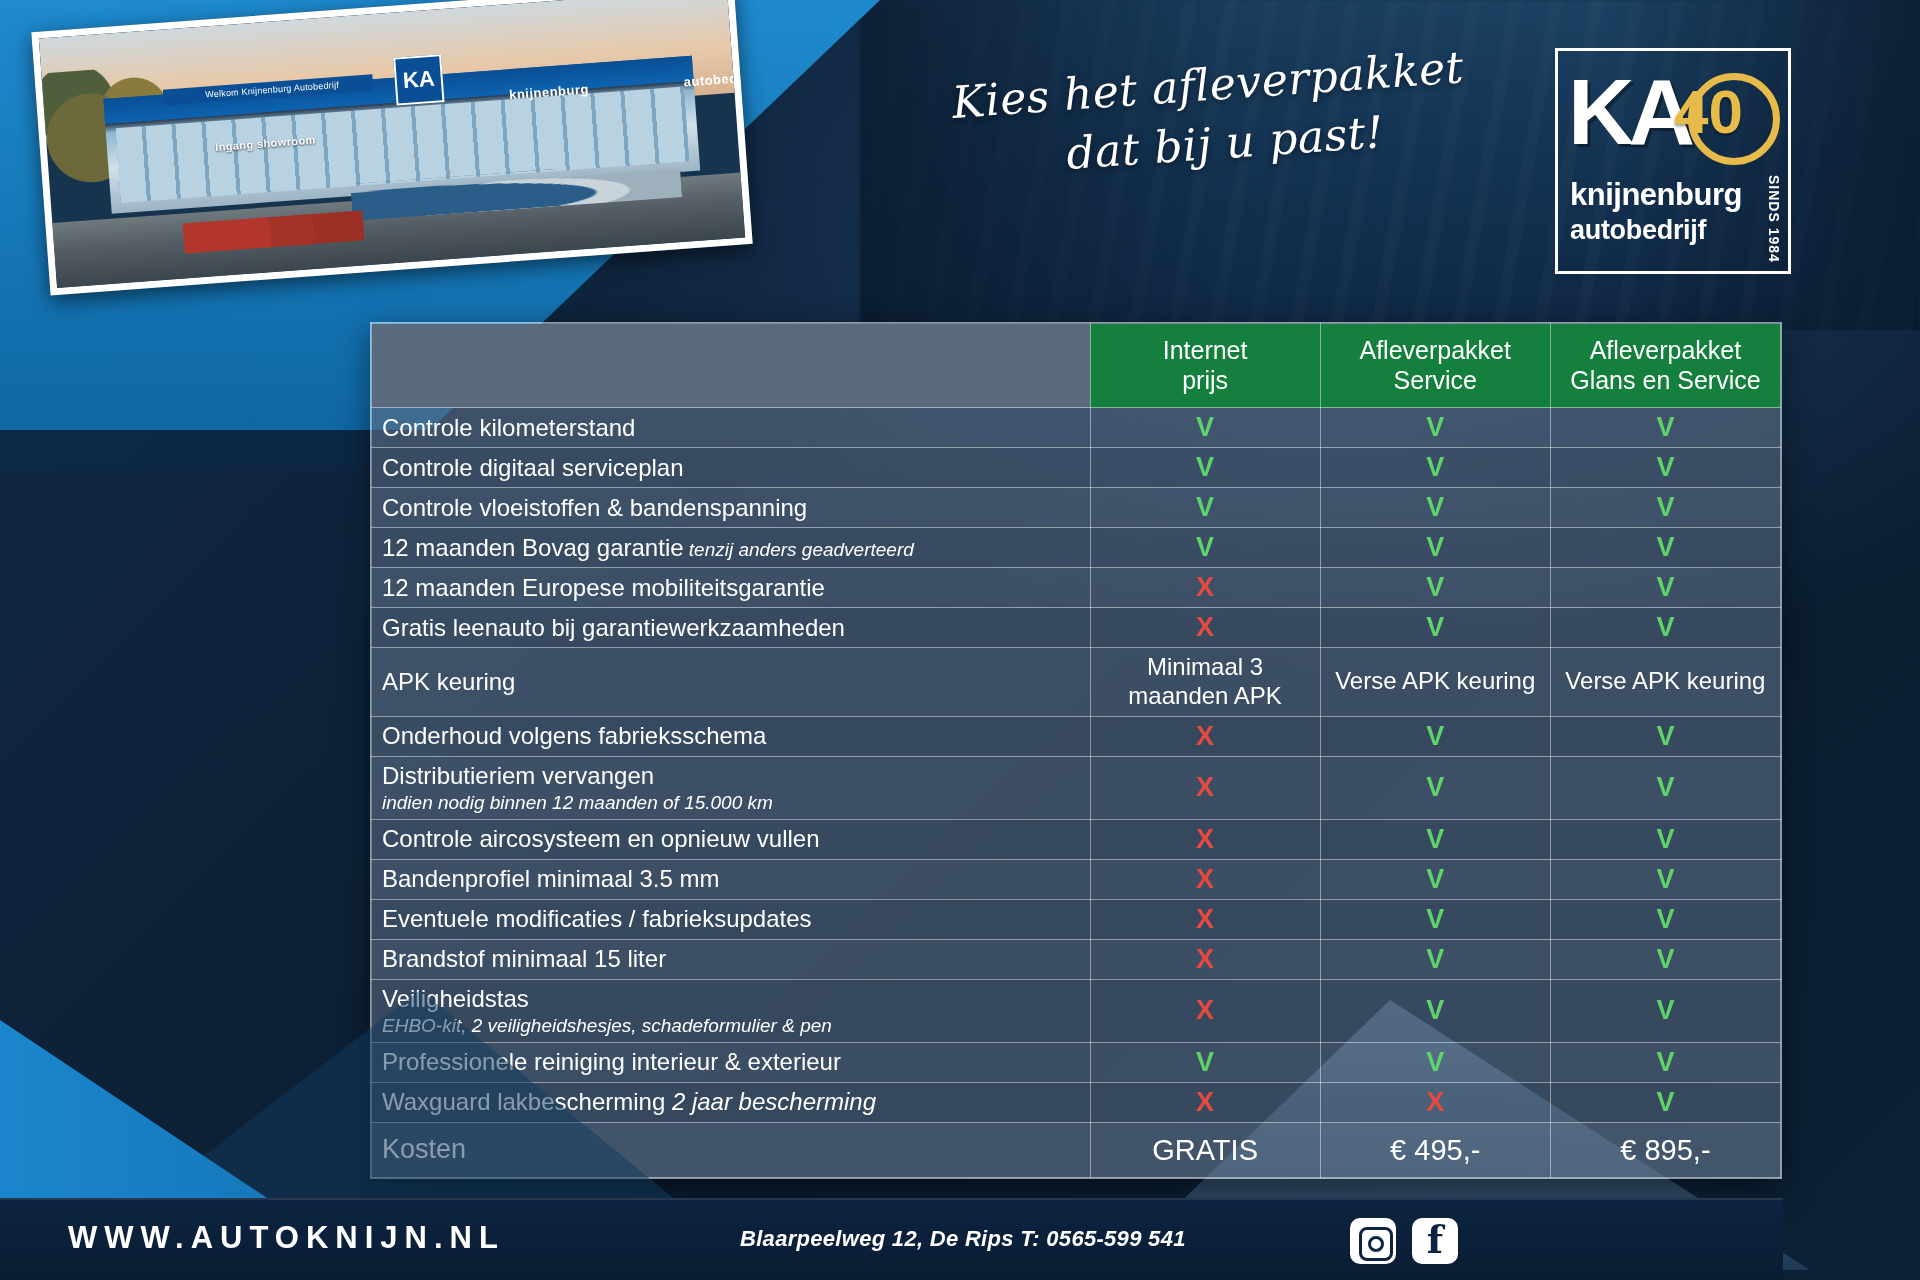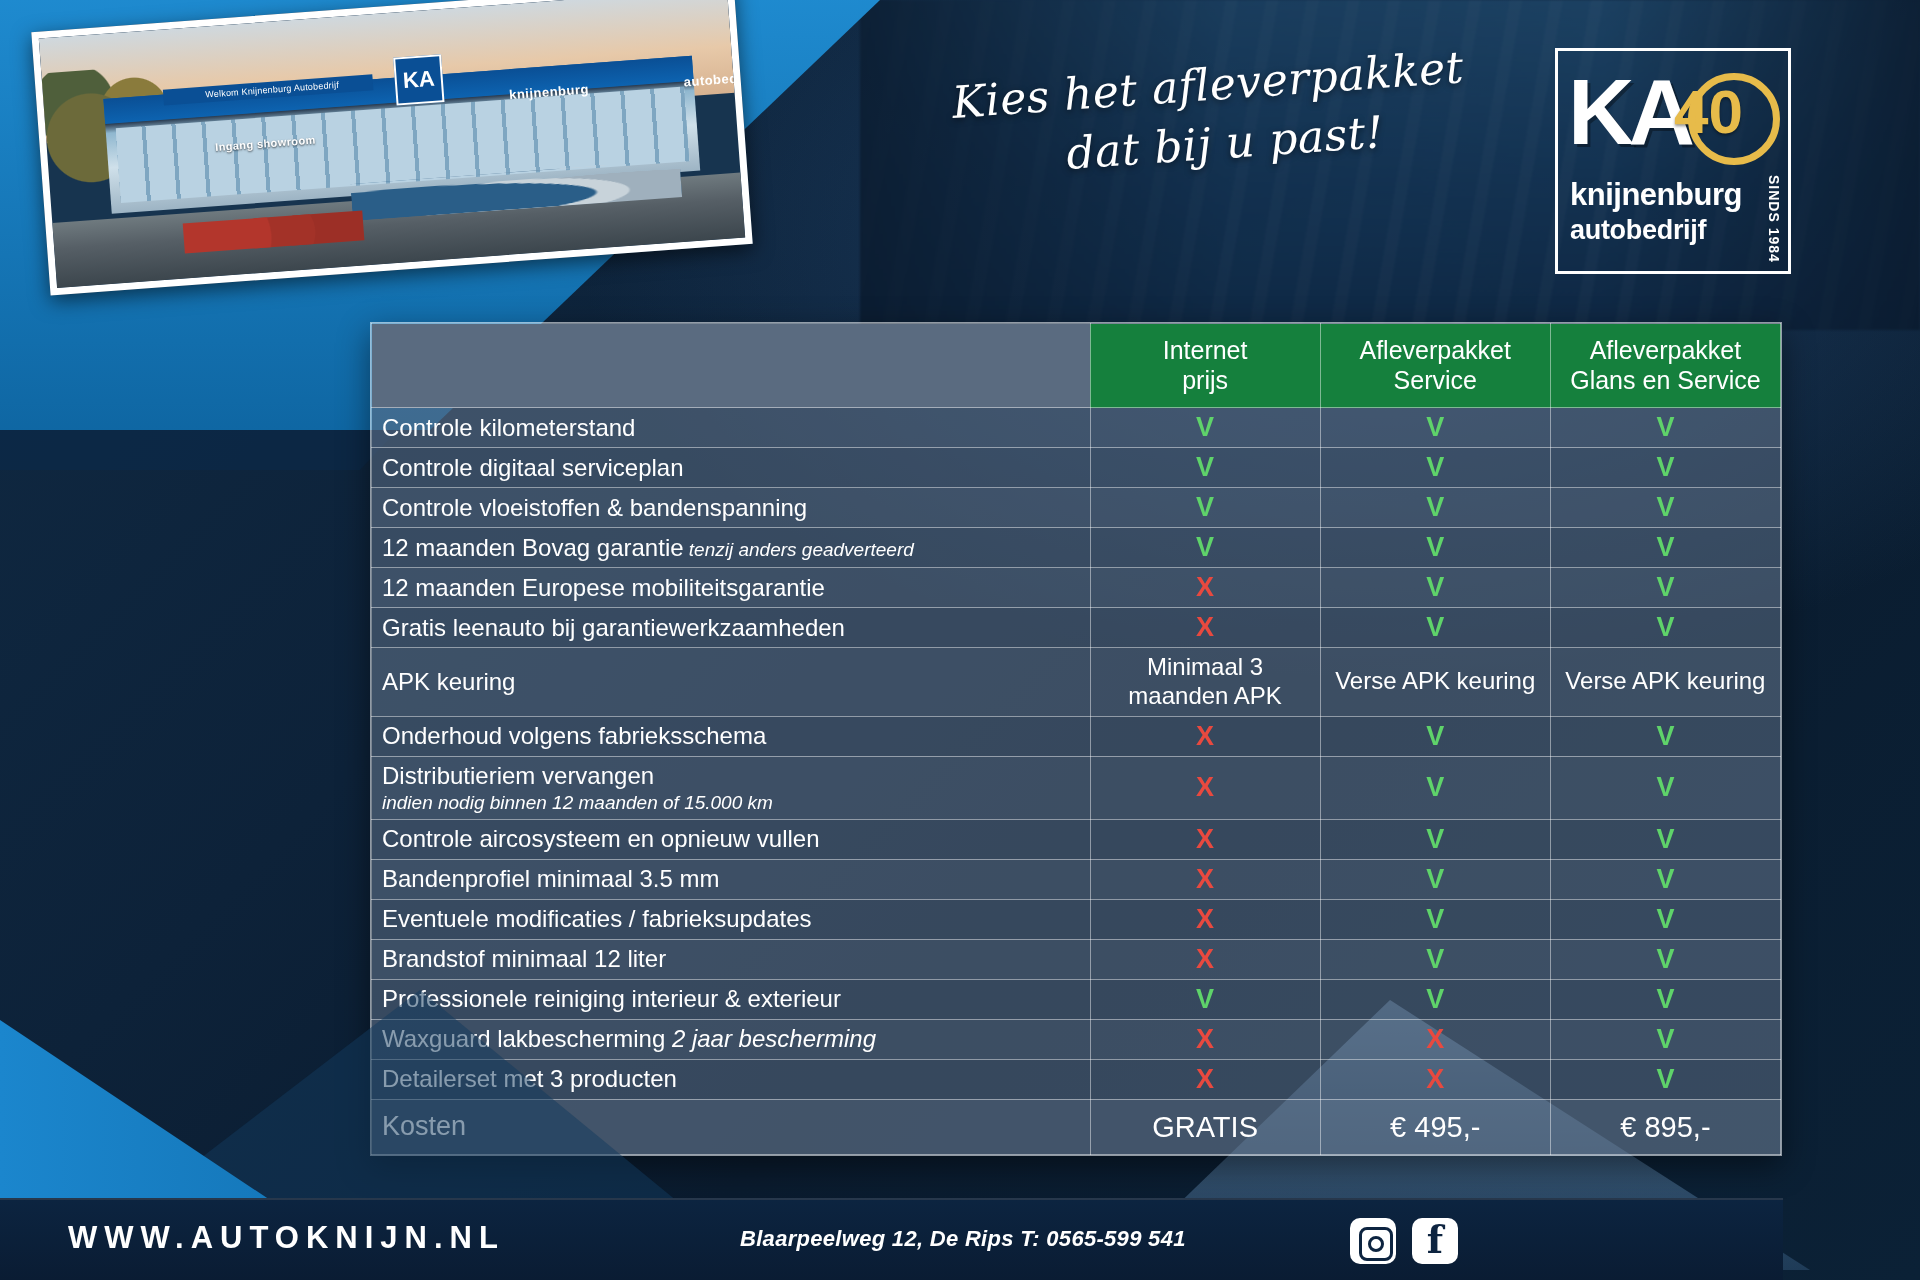--- a/index.html
+++ b/index.html
@@ -326,39 +326,39 @@
           <td class="mark"><span class="v">V</span></td>
           <td class="mark"><span class="v">V</span></td>
         </tr>
         <tr>
           <td><span>Eventuele modificaties / fabrieksupdates</span></td>
           <td class="mark"><span class="x">X</span></td>
           <td class="mark"><span class="v">V</span></td>
           <td class="mark"><span class="v">V</span></td>
         </tr>
         <tr>
-          <td><span>Brandstof minimaal 12 liter</span></td>
+          <td><span>Brandstof minimaal 15 liter</span></td>
+          <td class="mark"><span class="x">X</span></td>
+          <td class="mark"><span class="v">V</span></td>
+          <td class="mark"><span class="v">V</span></td>
+        </tr>
+        <tr>
+          <td><span>Veiligheidstas</span><span class="sub-block">EHBO-kit, 2 veiligheidshesjes, schadeformulier &amp; pen</span></td>
           <td class="mark"><span class="x">X</span></td>
           <td class="mark"><span class="v">V</span></td>
           <td class="mark"><span class="v">V</span></td>
         </tr>
         <tr>
           <td><span>Professionele reiniging interieur &amp; exterieur</span></td>
           <td class="mark"><span class="v">V</span></td>
           <td class="mark"><span class="v">V</span></td>
           <td class="mark"><span class="v">V</span></td>
         </tr>
         <tr>
           <td><span>Waxguard lakbescherming</span><span class="sub sub-inline-sm"> 2 jaar bescherming</span></td>
-          <td class="mark"><span class="x">X</span></td>
-          <td class="mark"><span class="x">X</span></td>
-          <td class="mark"><span class="v">V</span></td>
-        </tr>
-        <tr>
-          <td><span>Detailerset  met 3 producten</span></td>
           <td class="mark"><span class="x">X</span></td>
           <td class="mark"><span class="x">X</span></td>
           <td class="mark"><span class="v">V</span></td>
         </tr>
         <tr class="cost">
           <td>Kosten</td>
           <td class="txt">GRATIS</td>
           <td class="txt">€ 495,-</td>
           <td class="txt">€ 895,-</td>
         </tr>

